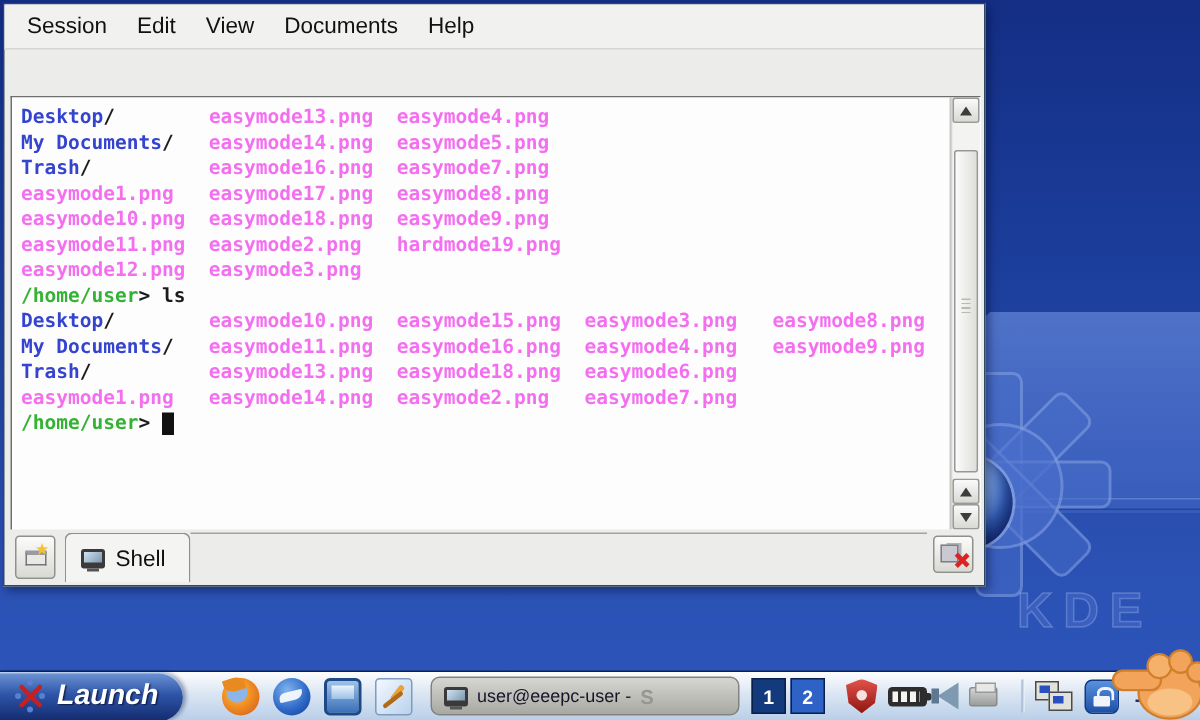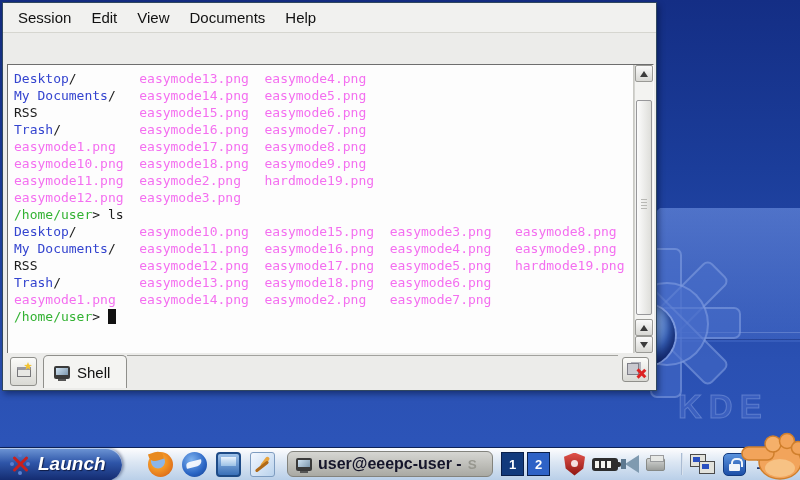--- a/index.html
+++ b/index.html
@@ -40,21 +40,21 @@
 
   .menubar { height:30px; background:#f1f1ef; display:flex; align-items:center; padding-left:6px; gap:2px;
     border-bottom:1px solid #d6d6d0; font-size:15px; color:#111; }
   .menu-item { padding:3px 9px; }
 
   .term-frame { position:absolute; left:4px; top:61px; width:647px; height:290px;
     border-top:1px solid #6e6e6e; border-left:1px solid #6e6e6e; border-right:1px solid #fbfbfb; border-bottom:1px solid #fbfbfb;
     background:#fff; display:flex; }
   .term-body { flex:1; background:#fdfdfd; padding:5px 2px 0 6px; overflow:hidden;
     font-family:"DejaVu Sans Mono",monospace; font-size:13px; line-height:17px; border-right:1px solid #c9c9c4; }
-  .tline { white-space:pre; }
+  .tline { white-space:pre;font-weight:bold; }
   .seg-d { color:var(--c-dir); } .seg-f { color:var(--c-image); } .seg-p { color:var(--c-prompt); } .seg-t { color:#1b1b1b; }
   .seg-c { background:#111; color:transparent; }
 
   
   .sbar { width:19px; background:#ececec; display:flex; flex-direction:column; border-left:1px solid #d4d4d0; }
   .sb-btn { height:17px; background:linear-gradient(180deg,#fafafa,#d8d8d4); border:1px solid #9a9a96; border-radius:2px;
     display:flex; align-items:center; justify-content:center; }
   .arr-up { width:0; height:0; border-left:4px solid transparent; border-right:4px solid transparent; border-bottom:6px solid #3c3c3c; }
   .arr-dn { width:0; height:0; border-left:4px solid transparent; border-right:4px solid transparent; border-top:6px solid #3c3c3c; }
   .sb-track { flex:1; position:relative; background:#f3f3f1; }
@@ -103,21 +103,21 @@
   .ico-tbird { background:radial-gradient(circle at 38% 32%, #7fb3ef, #2a65c4 60%, #143d8c 100%); border-radius:50%; }
   .ico-tbird::after { content:""; position:absolute; left:4px; top:9px; width:16px; height:6px; background:#fff; border-radius:6px 1px 8px 1px; transform:rotate(-14deg); opacity:.9; }
   .ico-display { background:linear-gradient(180deg,#9fc2e8,#3a70b8); border:2px solid #1d4a86; border-radius:4px; }
   .ico-display::after { content:""; position:absolute; left:3px; top:3px; right:3px; height:9px; background:linear-gradient(180deg,#eaf3fc,#9cc1e6); }
   .ico-notes { background:linear-gradient(135deg,#f4f8ff,#b9d2ec); border:1px solid #7e9cc0; border-radius:3px; }
   .ico-notes::after { content:""; position:absolute; left:3px; top:12px; width:16px; height:3px; background:#b06a18; transform:rotate(-38deg); border-radius:2px; }
   .ico-notes::before { content:""; position:absolute; left:12px; top:3px; width:4px; height:12px; background:#e8a33c; transform:rotate(38deg); border-radius:2px; }
 
   .win-btn { margin-left:12px; width:206px; height:26px; border:1px solid #83837d; border-radius:6px;
     background:linear-gradient(180deg,#d6d6d2,#a9a9a3); display:flex; align-items:center; gap:6px; padding:0 8px; }
-  .win-btn-label { font-size:16px; font-weight:bold; color:#15152a; white-space:nowrap; overflow:hidden; }
+  .win-btn-label { font-size:12px; font-weight:normal; color:#15152a; white-space:nowrap; overflow:hidden; }
   .win-btn-trunc { font-size:13.5px; font-weight:bold; color:#97978f; }
 
   .pager { display:flex; gap:3px; margin-left:8px; }
   .pager-sq { width:23px; height:24px; display:flex; align-items:center; justify-content:center;
     font-size:13px; font-weight:bold; color:#fff; border:1px solid #0a1f4a; }
   .pager-sq.active { background:#123a7c; }
   .pager-sq.inactive { background:#2e62c6; }
 
   .tray { display:flex; align-items:center; margin-left:14px; gap:7px; }
   .tray-ico { position:relative; flex:0 0 auto; }
@@ -168,30 +168,28 @@
       <span class="menu-item">Edit</span>
       <span class="menu-item">View</span>
       <span class="menu-item">Documents</span>
       <span class="menu-item">Help</span>
     </div>
 
   <div class="term-frame">
     <div class="term-body" id="term">
         <div class="tline"><span class="seg-d">Desktop</span><span class="seg-t">/        </span><span class="seg-f">easymode13.png  </span><span class="seg-f">easymode4.png</span></div>
         <div class="tline"><span class="seg-d">My Documents</span><span class="seg-t">/   </span><span class="seg-f">easymode14.png  </span><span class="seg-f">easymode5.png</span></div>
-        <div class="tline"><span class="seg-t">RSS             </span><span class="seg-f">easymode15.png  </span><span class="seg-f">easymode6.png</span></div>
         <div class="tline"><span class="seg-d">Trash</span><span class="seg-t">/          </span><span class="seg-f">easymode16.png  </span><span class="seg-f">easymode7.png</span></div>
         <div class="tline"><span class="seg-f">easymode1.png   </span><span class="seg-f">easymode17.png  </span><span class="seg-f">easymode8.png</span></div>
         <div class="tline"><span class="seg-f">easymode10.png  </span><span class="seg-f">easymode18.png  </span><span class="seg-f">easymode9.png</span></div>
         <div class="tline"><span class="seg-f">easymode11.png  </span><span class="seg-f">easymode2.png   </span><span class="seg-f">hardmode19.png</span></div>
         <div class="tline"><span class="seg-f">easymode12.png  </span><span class="seg-f">easymode3.png</span></div>
         <div class="tline"><span class="seg-p">/home/user</span><span class="seg-t">&gt; ls</span></div>
         <div class="tline"><span class="seg-d">Desktop</span><span class="seg-t">/        </span><span class="seg-f">easymode10.png  </span><span class="seg-f">easymode15.png  </span><span class="seg-f">easymode3.png   </span><span class="seg-f">easymode8.png</span></div>
         <div class="tline"><span class="seg-d">My Documents</span><span class="seg-t">/   </span><span class="seg-f">easymode11.png  </span><span class="seg-f">easymode16.png  </span><span class="seg-f">easymode4.png   </span><span class="seg-f">easymode9.png</span></div>
-        <div class="tline"><span class="seg-t">RSS             </span><span class="seg-f">easymode12.png  </span><span class="seg-f">easymode17.png  </span><span class="seg-f">easymode5.png   </span><span class="seg-f">hardmode19.png</span></div>
         <div class="tline"><span class="seg-d">Trash</span><span class="seg-t">/          </span><span class="seg-f">easymode13.png  </span><span class="seg-f">easymode18.png  </span><span class="seg-f">easymode6.png</span></div>
         <div class="tline"><span class="seg-f">easymode1.png   </span><span class="seg-f">easymode14.png  </span><span class="seg-f">easymode2.png   </span><span class="seg-f">easymode7.png</span></div>
         <div class="tline"><span class="seg-p">/home/user</span><span class="seg-t">&gt; </span><span class="seg-c"> </span></div>
       </div>
     <div class="sbar">
       <div class="sb-btn">
           <span class="arr-up"></span>
         </div>
       <div class="sb-track">
         <div class="sb-thumb">

